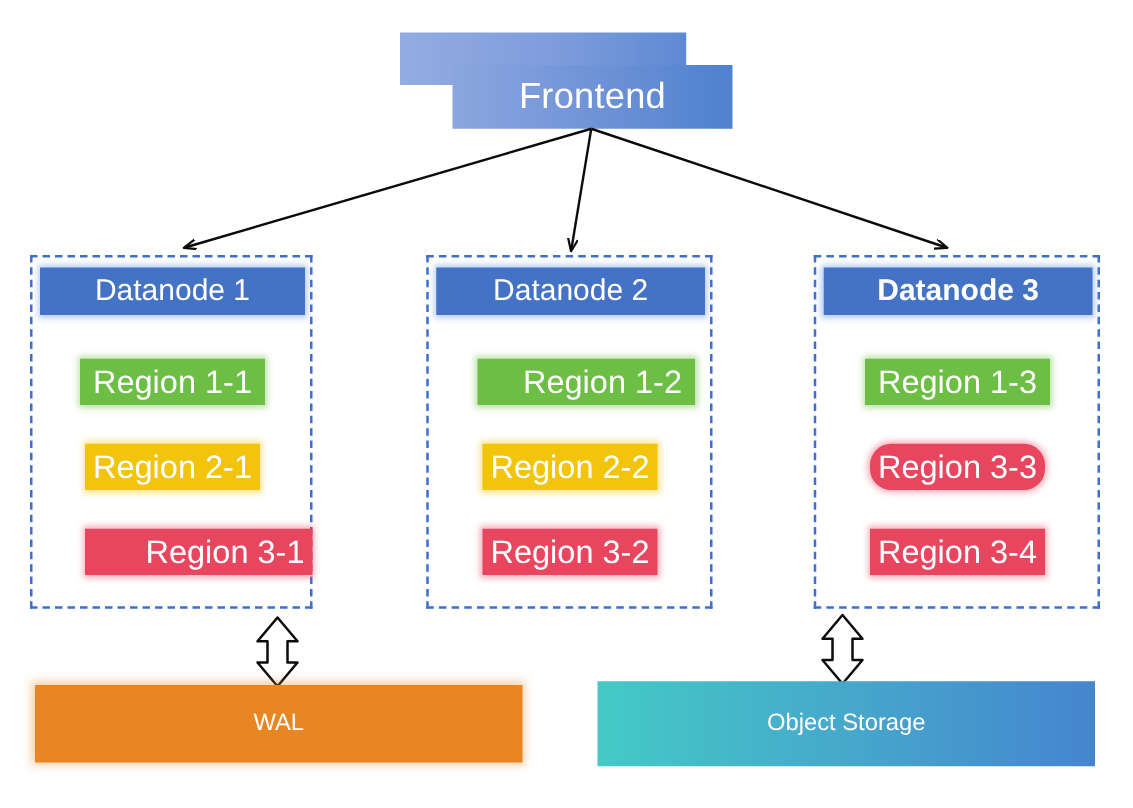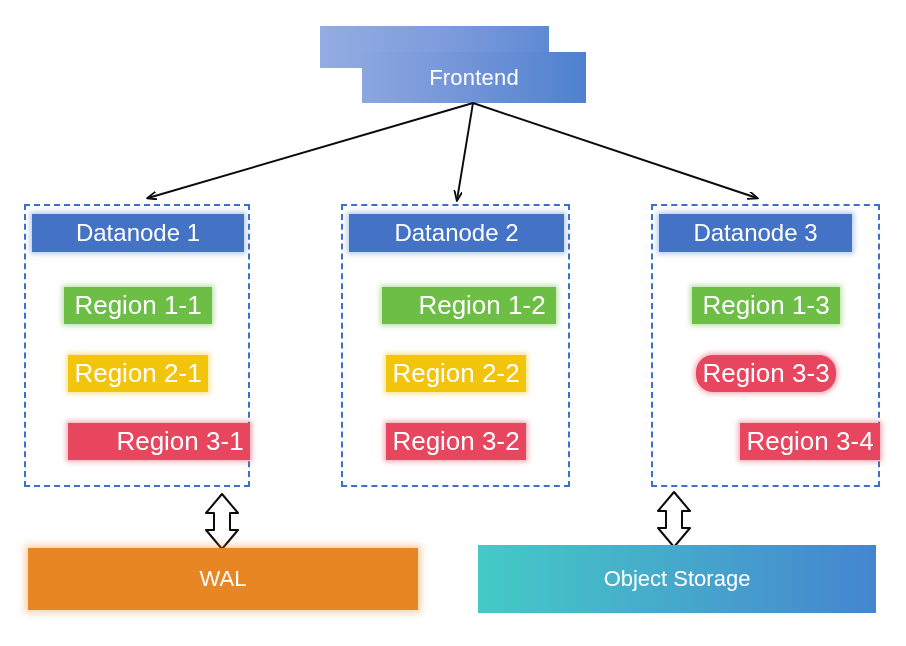--- a/index.html
+++ b/index.html
@@ -26,21 +26,21 @@
   #frontend-box {
     left: 362px; top: 52px;
     width: 224px; height: 51px;
     background: linear-gradient(90deg, #8BA6DF 0%, #7093D7 50%, #4E81CE 100%);
     display: flex;
     align-items: center;
     justify-content: center;
   }
   #frontend-box .label {
     color: #ffffff;
-    font-size: 22px;
+    font-size: 29px;
     letter-spacing: 0.2px;
     white-space: nowrap;
   }
 
   
   .datanode {
     border: 2px dashed #3C6FD0;
     box-sizing: border-box;
     background: transparent;
   }
@@ -85,21 +85,21 @@
     display: flex; align-items: center; justify-content: center;
   }
   #object-storage-box {
     left: 478px; top: 545px;
     width: 398px; height: 68px;
     background: linear-gradient(90deg, #44CAC6 0%, #46A8CB 50%, #4585D0 100%);
     display: flex; align-items: center; justify-content: center;
   }
   .storage-label {
     color: #ffffff;
-    font-size: 22px;
+    font-size: 19px;
     white-space: nowrap;
   }
 
   
   #edges, #bidir {
     position: absolute;
     left: 0; top: 0;
     width: 906px; height: 646px;
     pointer-events: none;
   }
@@ -152,30 +152,30 @@
     </div>
     <div class="region yellow" style="left:43px; top:149px; width:140px;text-align:right;">
       <span class="label">Region 2-2</span>
     </div>
     <div class="region red" style="left:43px; top:217px; width:140px;">
       <span class="label">Region 3-2</span>
     </div>
   </div>
 
   <div class="abs datanode" style="left:651px; top:204px; width:229px; height:283px;">
-    <div class="datanode-header" style="width:193px;">
+    <div class="datanode-header" style="width:215px;font-weight:bold;">
       <span class="label">Datanode 3</span>
     </div>
     <div class="region green" style="left:39px; top:81px; width:148px;">
       <span class="label">Region 1-3</span>
     </div>
     <div class="region red" style="left:43px; top:149px; width:140px;border-radius:17px;">
       <span class="label">Region 3-3</span>
     </div>
-    <div class="region red" style="left:43px; top:217px; width:140px;margin-left:44px;">
+    <div class="region red" style="left:43px; top:217px; width:140px;">
       <span class="label">Region 3-4</span>
     </div>
   </div>
 
   <svg id="bidir" viewBox="0 0 906 646">
     <g fill="#ffffff" stroke="#0B0B0B" stroke-width="2" stroke-linejoin="round" stroke-linecap="round">
       <path d="M222,494 L238,513 L230,513 L230,530 L238,530 L222,549
                L206,530 L214,530 L214,513 L206,513 Z"></path>
       <path d="M674,492 L690,511 L682,511 L682,528 L690,528 L674,547
                L658,528 L666,528 L666,511 L658,511 Z"></path>

